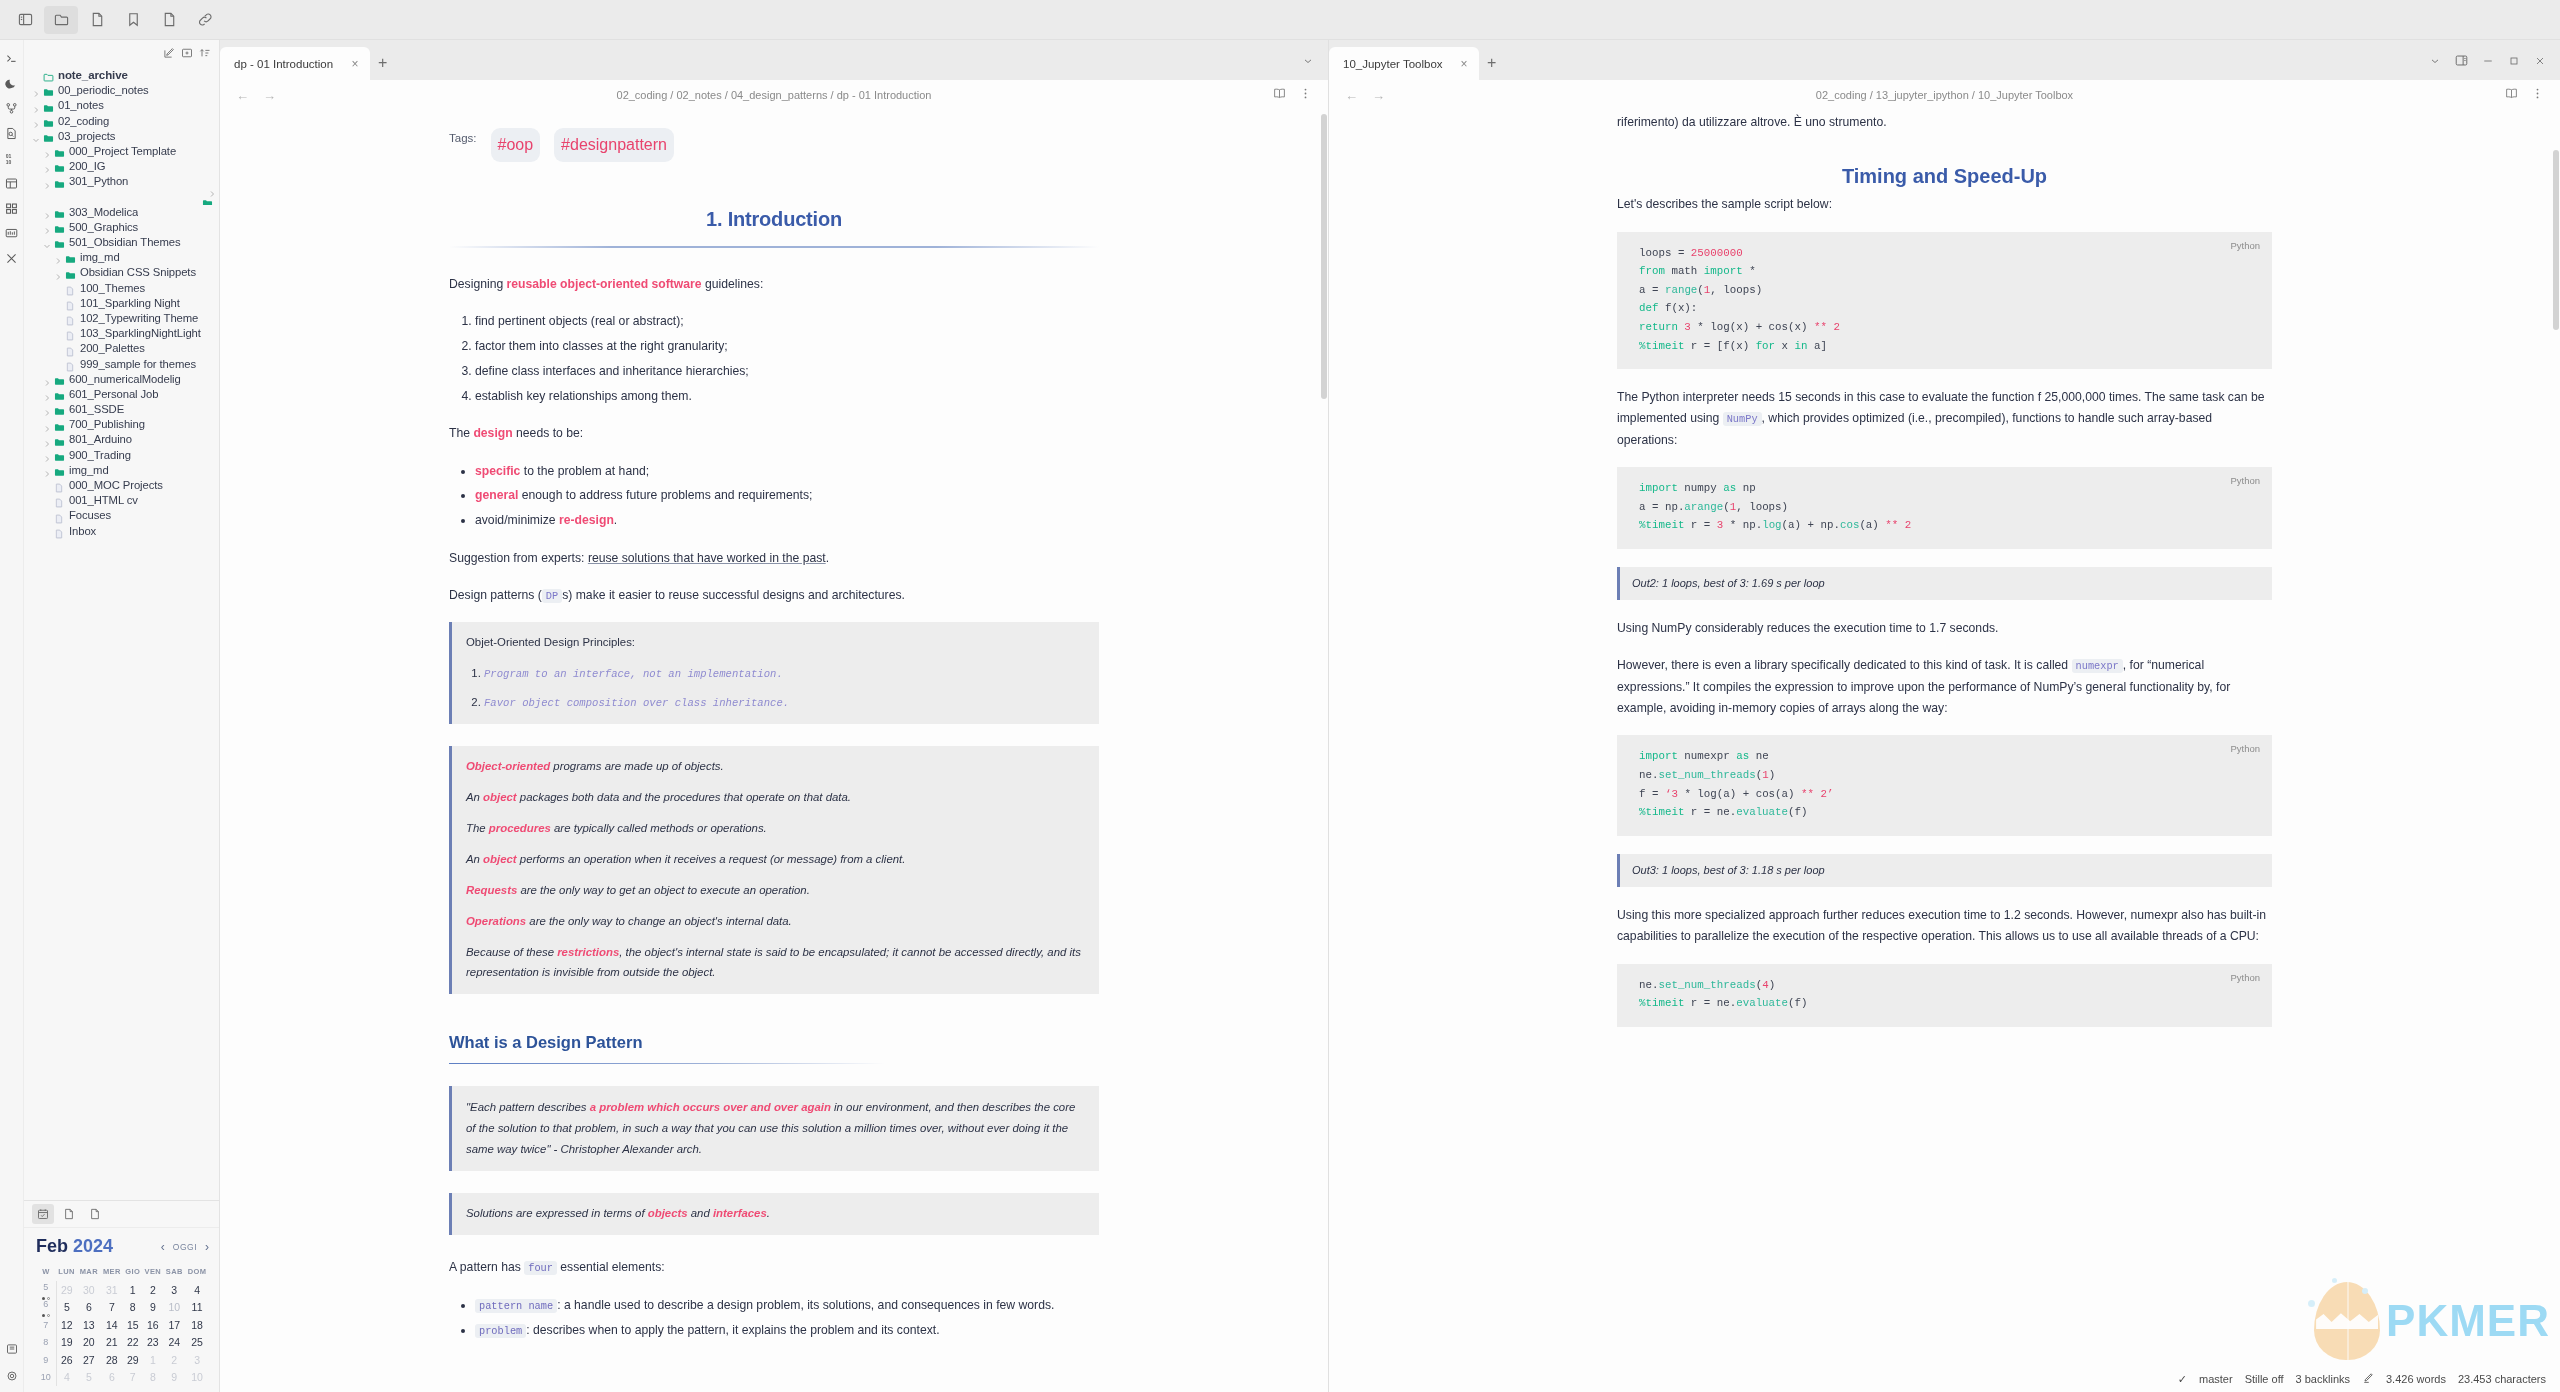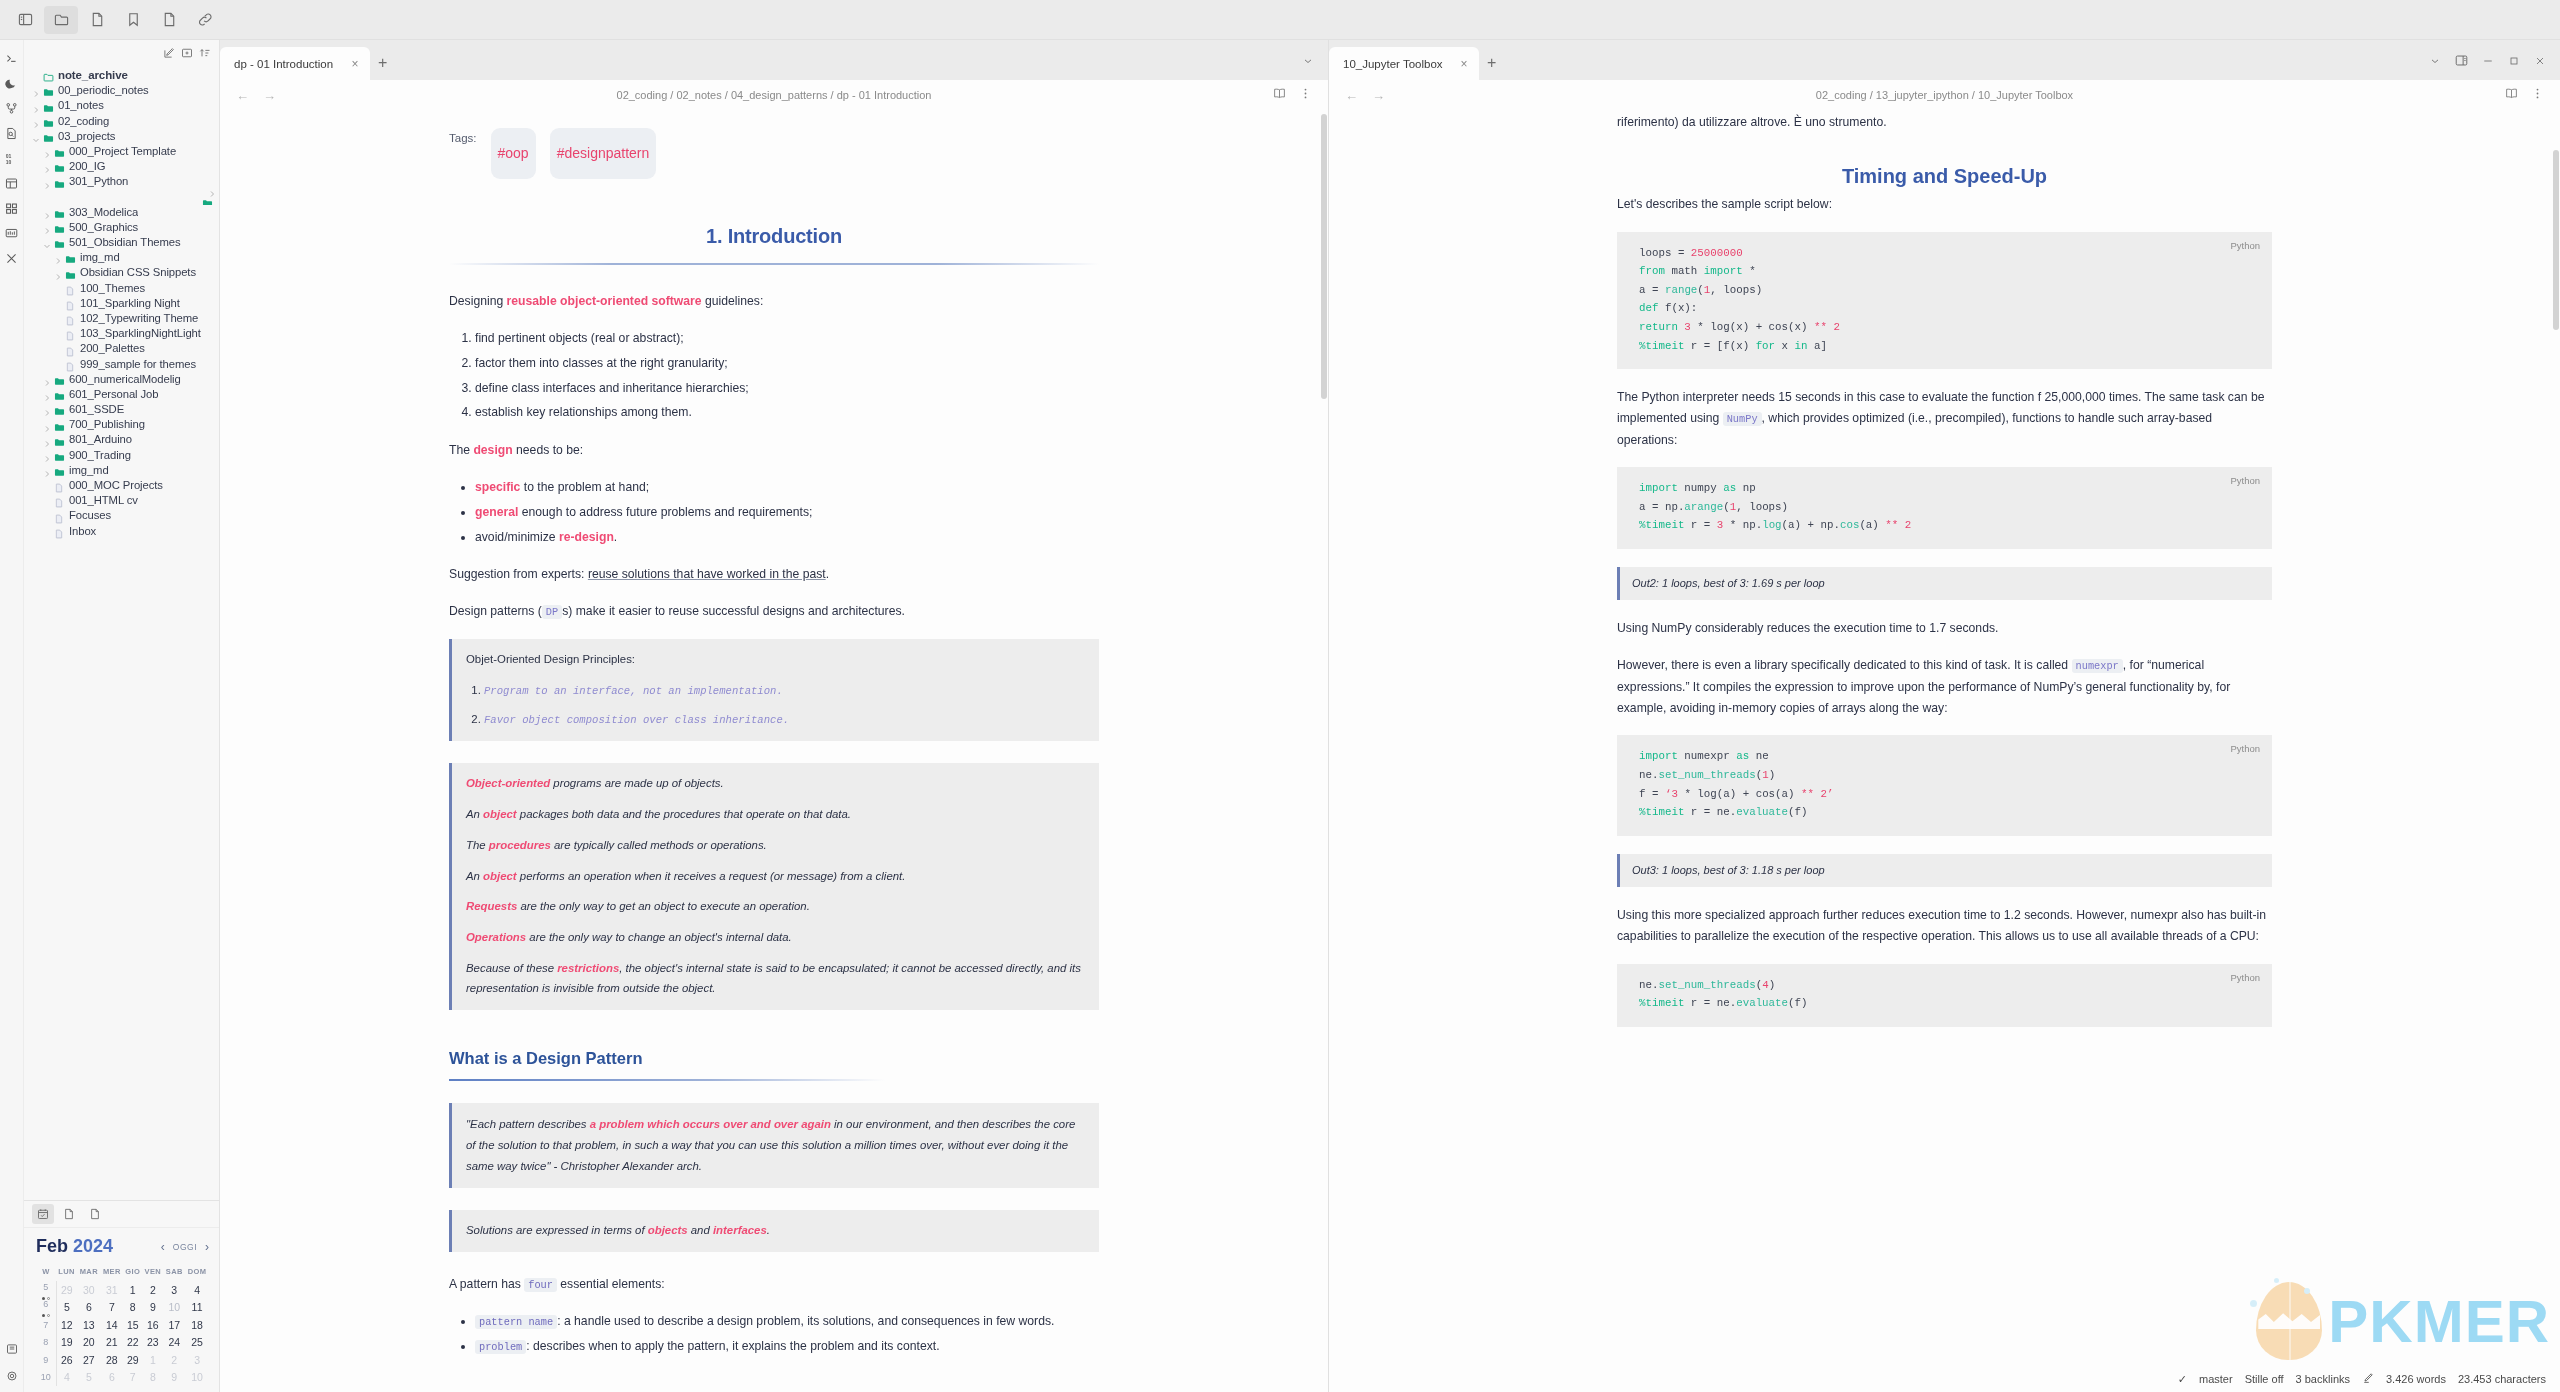--- a/index.html
+++ b/index.html
@@ -130,21 +130,21 @@
   .doc-inner { margin: 0 auto; }
 
   
   #pane-mid .doc-inner { width: 650px; }
   #pane-right .doc-inner { width: 655px; }
 
   
   .tags-row { font-size: 11.5px; color:#555c6e; display:flex; align-items:flex-start; gap:14px; }
   .tag {
     background:#eceff3; color:#e8436d; border-radius: 9px;
-    padding: 13px 7px; font-size: 14px;
+    padding: 3px 7px; font-size: 16px;
   }
   h1.dh {
     text-align:center; color:#3a5ba9; font-size: 20px; font-weight:600;
     margin: 40px 0 0 0; letter-spacing:-0.2px;
   }
   h1.dh + .hr-grad { height:2px; margin: 9px 0 26px 0;
     background: linear-gradient(to right, rgba(120,150,210,0) 0%, #9fb2d8 25%, #9fb2d8 75%, rgba(120,150,210,0) 100%); }
   h2.dh2 {
     color:#2d5399; font-size: 16.5px; font-weight:600; margin: 34px 0 0 0;
   }
@@ -203,21 +203,21 @@
   .out {
     background:#ededed; border-left:3px solid #6c7fb5; padding: 7px 12px; margin-bottom: 18px;
     font-size: 11px; font-style: italic; color:#2c3246;
   }
 
   
   .watermark {
     position:absolute; right: 10px; bottom: 32px; display:flex; align-items:center; gap: 6px;
     opacity:.62; pointer-events:none;
   }
-  .wm-text { font-size: 60px; font-weight:700; color:#63c5ef; letter-spacing: 1px;
+  .wm-text { font-size: 44px; font-weight:700; color:#63c5ef; letter-spacing: 1px;
              font-family:"Liberation Sans", sans-serif; }
   .wm-egg { position:relative; width: 66px; height: 78px; }
   .wm-egg .body {
     position:absolute; inset:0; border-radius: 50% 50% 48% 48% / 62% 62% 38% 38%;
     background:#f5c98a;
   }
   .wm-egg .crack {
     position:absolute; left:2px; right:2px; top: 40%;
     height: 16px;
     background: #fff;

